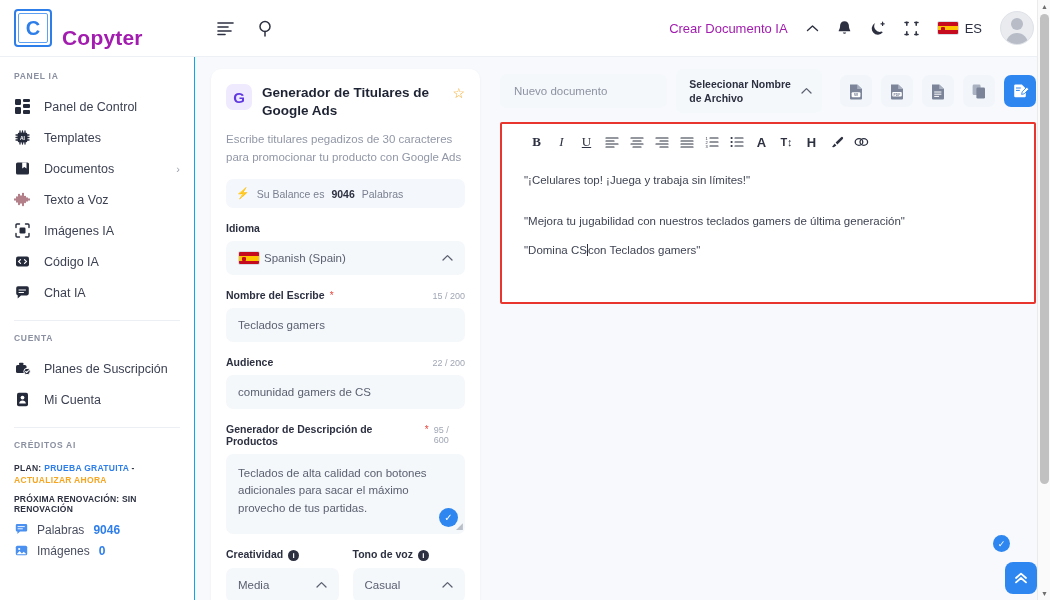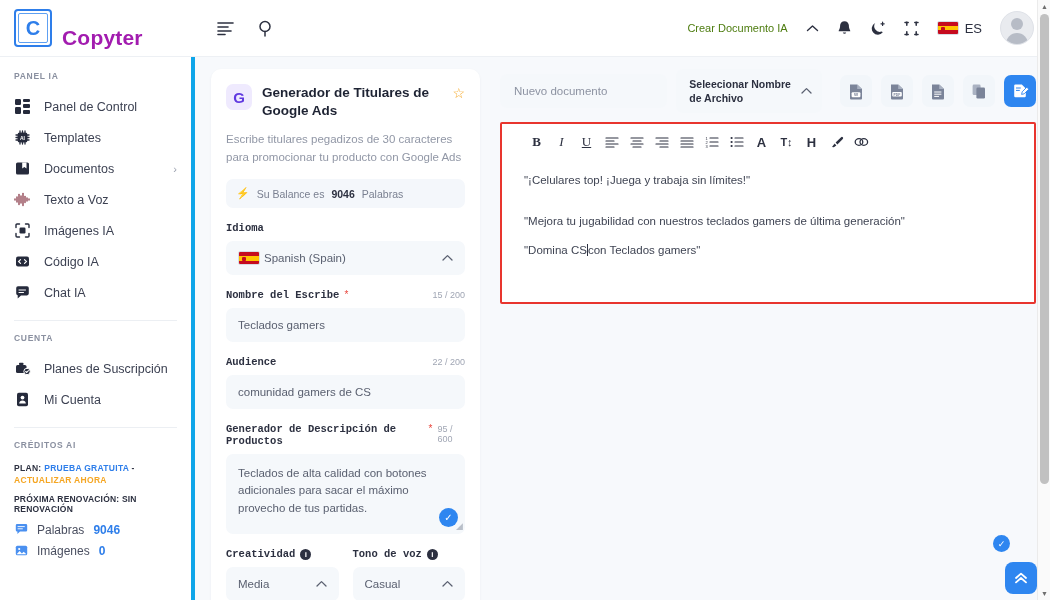--- a/index.html
+++ b/index.html
@@ -26,21 +26,21 @@
     width: 100%; height: 100%; border: 1.5px solid #5ea0f2; border-radius: 2px;
     display: flex; align-items: center; justify-content: center;
     font-size: 20px; font-weight: 700; color: #2e7eea; font-family: "Liberation Sans", sans-serif;
   }
   .brand-name { font-size: 21px; font-weight: 700; color: #a21caf; letter-spacing: .2px; margin-top: 19px; }
 
   .topbar-left-icons { display: flex; align-items: center; gap: 24px; padding-left: 22px; }
   .ticon { color: #2c3040; display:flex; align-items:center; justify-content:center; cursor:pointer; }
 
   .topbar-right { margin-left: auto; display: flex; align-items: center; gap: 18px; padding-right: 16px; }
-  .create-doc { font-size: 11px; color: #4d7c0f; cursor: pointer; }
+  .create-doc { font-size: 13px; color: #a21caf; cursor: pointer; }
   .chev-small { color:#2c3040; font-size: 11px; display:flex; align-items:center; }
   .flag {
     width: 22px; height: 14px; border-radius: 2px; overflow: hidden;
     display: flex; flex-direction: column; border: 1px solid #d8dce4;
   }
   .flag .s1 { flex: 1; background: #c60b1e; }
   .flag .s2 { flex: 1.4; background: #ffc400; position: relative; }
   .flag .s2::after { content:""; position:absolute; left:3px; top:1px; width:4px; height:4px; background:#c60b1e; border-radius:1px; }
   .flag .s3 { flex: 1; background: #c60b1e; }
   .lang-wrap { display: flex; align-items: center; gap: 6px; }
@@ -48,21 +48,21 @@
   .avatar-wrap { position: relative; width:34px; height:34px; }
   .avatar-in { position:absolute; inset:0; border-radius:50%; background:#e9ebef; border:1px solid #dfe2e8; overflow:hidden; }
   .avatar-in::before { content:""; position:absolute; left:50%; top:6px; transform:translateX(-50%); width:12px;height:12px;border-radius:50%;background:#b7bcc6; }
   .avatar-in::after { content:""; position:absolute; left:50%; bottom:-3px; transform:translateX(-50%); width:22px;height:14px;border-radius:11px 11px 0 0;background:#b7bcc6; }
 
   
   .body { flex: 1; display: flex; min-height: 0; }
 
   
   .sidebar {
-    width: 195px; min-width: 195px; background: #fff; border-right: 4px solid #0ea5e9;
+    width: 195px; min-width: 195px; background: #fff; border-right: 1px solid #0ea5e9;
     padding: 14px 0 0 0; overflow: hidden; position: relative;
   }
   .sec-label {
     font-size: 8.5px; font-weight: 700; letter-spacing: .7px; color: #8a90a0;
     padding: 0 14px; margin-bottom: 10px; text-transform: uppercase;
   }
   .nav-item {
     display: flex; align-items: center; gap: 13px; padding: 7px 14px; cursor: pointer;
     font-size: 12.5px; color: #3c4152; position: relative;
   }
@@ -95,21 +95,21 @@
   .card-desc { font-size: 11.5px; color: #9197a6; line-height: 1.55; margin-top: 11px; }
   .balance {
     margin-top: 12px; background: #f4f7fb; border-radius: 7px; padding: 8px 10px;
     display: flex; align-items: center; gap: 7px; font-size: 10.5px; color: #7a8091;
   }
   .balance .bolt { color: #2e7eea; font-size: 11px; }
   .balance b { color: #2c3040; }
 
   .field { margin-top: 14px; }
   .field-label-row { display: flex; align-items: baseline; gap: 5px; }
-  .field-label { font-size: 10.5px; font-weight: 700; color: #2c3040; font-family: Liberation Mono, monospace; }
+  .field-label { font-size: 10.5px; font-weight: 700; color: #2c3040; }
   .req { color: #e8453c; font-size: 10px; }
   .counter { margin-left: auto; font-size: 9px; color: #a0a6b4; }
   .input-box {
     margin-top: 7px; background: #f5f8fb; border-radius: 7px; padding: 9px 12px;
     font-size: 11.5px; color: #5a6070; display: flex; align-items: center; min-height: 34px;
   }
   .input-box.select { justify-content: space-between; }
   .input-box .sel-left { display: flex; align-items: center; gap: 4px; }
   .input-box .chev { color:#5a6070; font-size: 11px; }
   .textarea-box {

